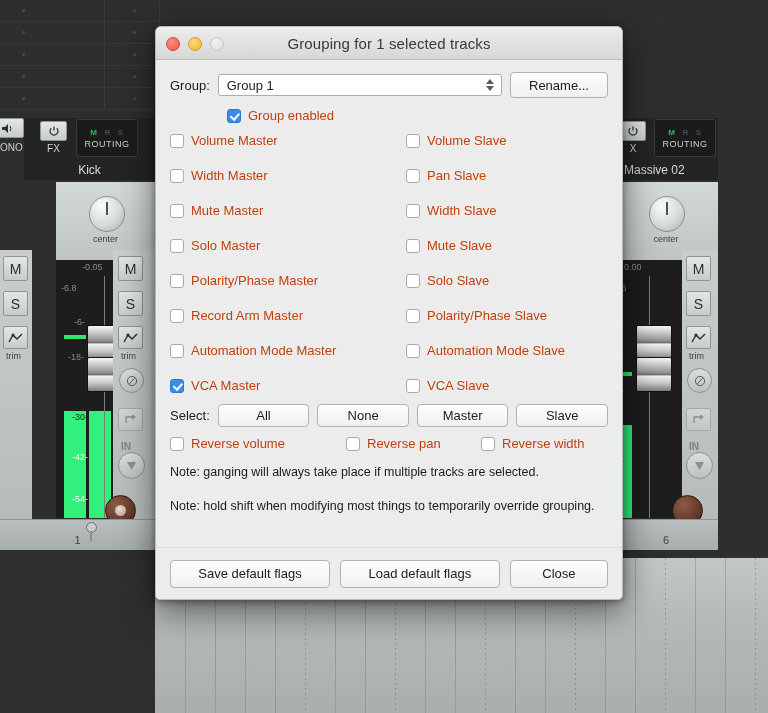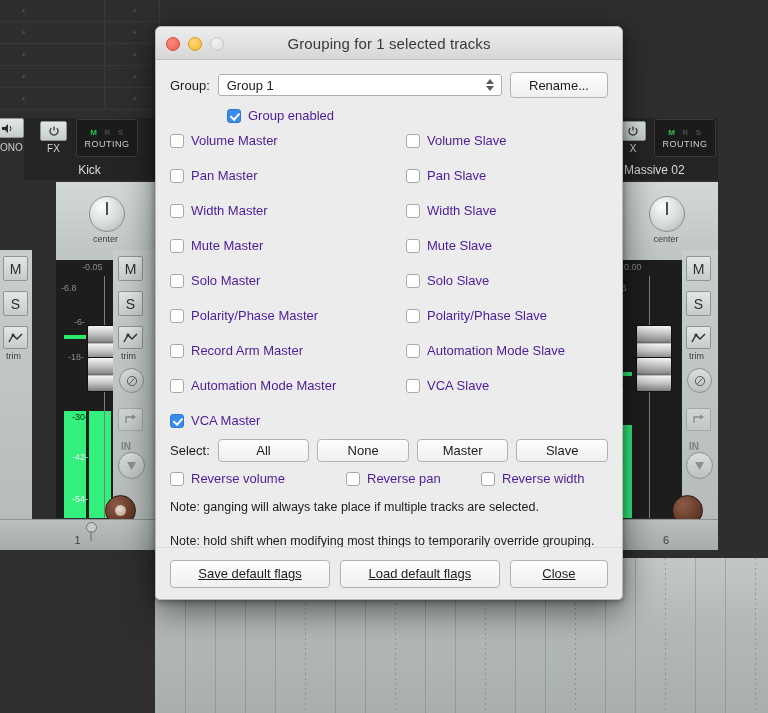--- a/index.html
+++ b/index.html
@@ -178,21 +178,21 @@
   .cb-row{display:flex;align-items:center;gap:7px;}
   .cb{
     width:14px;height:14px;border:1px solid #a9a9a9;border-radius:3px;background:#fff;
     box-sizing:border-box;flex:0 0 auto;position:relative;
   }
   .cb.checked{background:#3b8bea;border-color:#2c79d4;}
   .cb.checked::after{
     content:"";position:absolute;left:4px;top:1px;width:3.5px;height:7px;
     border:solid #fff;border-width:0 2px 2px 0;transform:rotate(42deg);
   }
-  .cb-label{font-size:13px;color:#4c1d95;white-space:nowrap;}
+  .cb-label{font-size:13px;color:#c2410c;white-space:nowrap;}
 
   .cols{display:flex;margin-top:10px;}
   .col{display:flex;flex-direction:column;gap:20px;}
   .col.left{width:236px;}
 
   .select-row{display:flex;align-items:center;gap:8px;margin-top:11px;}
   .select-row .push-btn{flex:1;height:23px;}
 
   .opt-grid{margin-top:9px;display:flex;flex-direction:column;gap:6px;}
   .opt-line{display:flex;align-items:center;}
@@ -201,21 +201,21 @@
     font-size:12.5px;color:#1c1c1c;line-height:1.35;margin-top:13px;
   }
   .note.second{margin-top:17px;}
 
   .footer{
     position:absolute;left:0;right:0;bottom:0;height:52px;
     background:#ececec;border-top:1px solid #dcdcdc;
     display:flex;align-items:center;justify-content:center;gap:10px;padding:0 14px;
     box-sizing:border-box;
   }
-  .footer .push-btn{height:28px;text-decoration:underline;}
+  .footer .push-btn{height:28px;}
   .footer .w1{width:163px;}
   .footer .w2{width:163px;}
   .footer .w3{width:100px;}
 </style>
 </head>
 <body>
 
 <div id="daw">
 
   <div class="insert-grid">
@@ -487,24 +487,20 @@
     </div>
 
     <div class="cols">
       <div class="col left">
         <div class="cb-row">
           <span class="cb"></span>
           <span class="cb-label">Volume Master</span>
         </div>
         <div class="cb-row">
           <span class="cb"></span>
-          <span class="cb-label">Pan Master</span>
-        </div>
-        <div class="cb-row">
-          <span class="cb"></span>
           <span class="cb-label">Width Master</span>
         </div>
         <div class="cb-row">
           <span class="cb"></span>
           <span class="cb-label">Mute Master</span>
         </div>
         <div class="cb-row">
           <span class="cb"></span>
           <span class="cb-label">Solo Master</span>
         </div>

